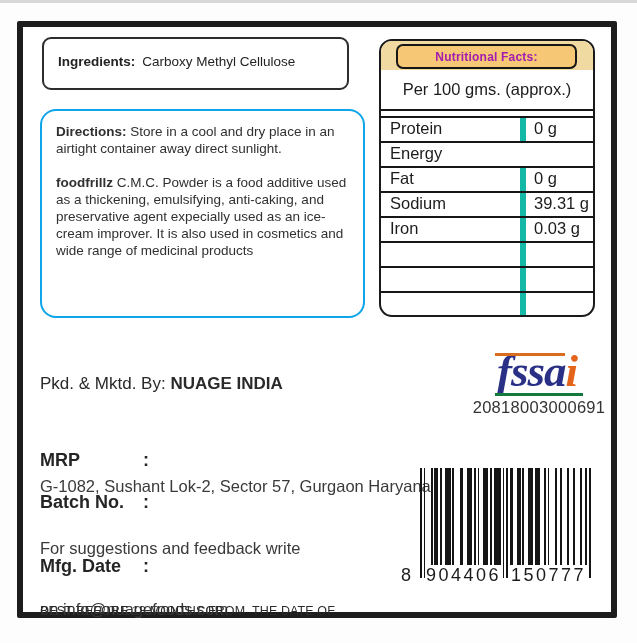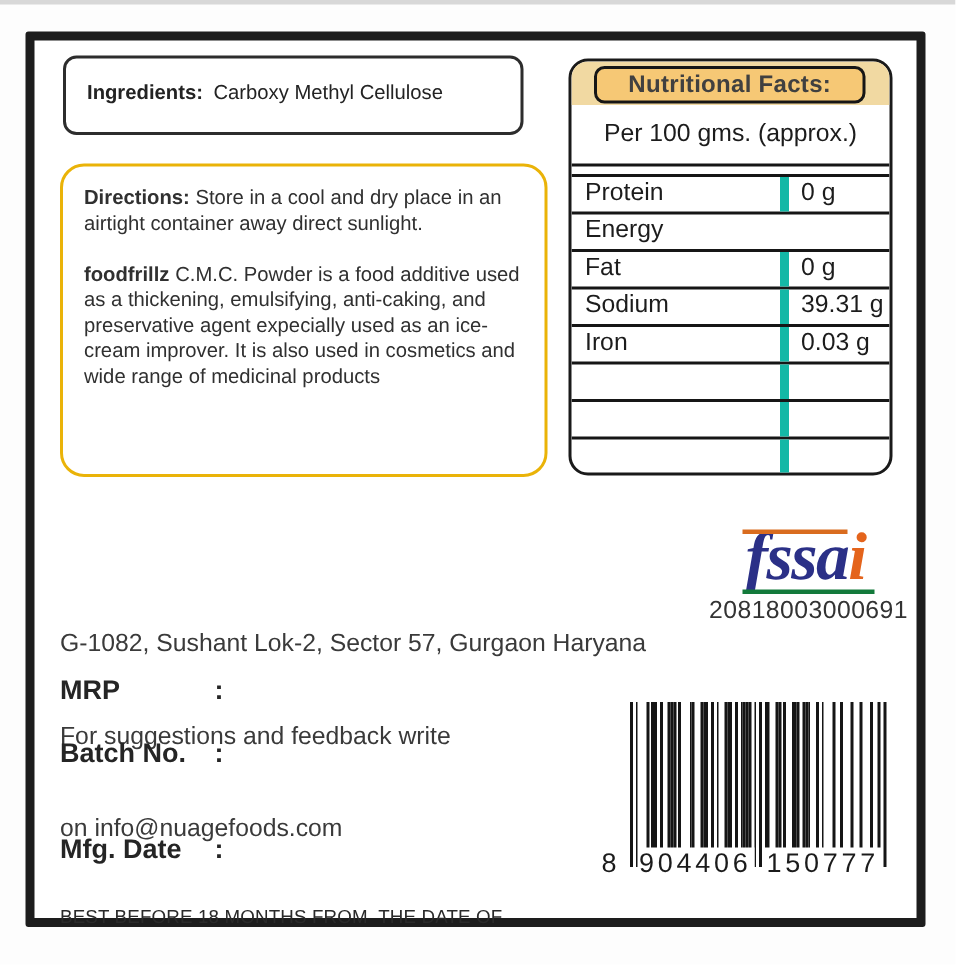--- a/index.html
+++ b/index.html
@@ -15,33 +15,33 @@
 
   
   .ing-box{position:absolute;left:42px;top:37px;width:307px;height:53px;
     border:2px solid #2d2d2d;border-radius:9px;box-sizing:border-box;
     padding:15px 8px 0 14px;font-size:13.5px;background:#fff}
   .b{font-weight:bold}
   .gap-s{margin-left:7px}
 
   
   .dir-box{position:absolute;left:40px;top:109px;width:325px;height:209px;
-    border:2px solid #eab308;border-radius:16px;box-sizing:border-box;
+    border:2px solid #0ea5e9;border-radius:16px;box-sizing:border-box;
     padding:12px 9px 0 14px;font-size:13.5px;line-height:17px;color:#303030;background:#fff}
   .dir-box p{margin:0 0 17px 0}
 
   
   .np{position:absolute;left:379px;top:39px;width:216px;height:278px;
     border:2px solid #1a1a1a;border-radius:13px;box-sizing:border-box;
     overflow:hidden;background:#fff}
   .np-header{height:29px;background:#f1d9a2;position:relative}
   .np-title{position:absolute;left:15px;top:3px;width:181px;height:25px;
     background:#f6c875;border:2px solid #161616;border-radius:7px;box-sizing:border-box;
     display:flex;align-items:center;justify-content:center;
-    font-weight:bold;font-size:16px;letter-spacing:.2px;color:#404040}
+    font-weight:bold;font-size:12px;letter-spacing:.2px;color:#a21caf}
   .np-sub{height:39px;border-bottom:2px solid #161616;display:flex;align-items:center;
     justify-content:center;font-size:16.5px;color:#1c1c1c}
   .np-gap{height:5px}
   .nrow{display:flex;height:25px;border-top:2px solid #161616;box-sizing:border-box;
     font-size:16.5px;color:#1c1c1c}
   .ncell-l{width:139px;padding:1px 0 0 9px;box-sizing:border-box;overflow:hidden}
   .ncell-v{flex:1;border-left:6px solid #14b8a6;padding:1px 0 0 8px;box-sizing:border-box;overflow:hidden}
 
   
   .packer{position:absolute;left:40px;top:337px;white-space:pre-wrap}
@@ -128,20 +128,21 @@
         <div class="ncell-v"></div>
       </div>
       <div class="nrow">
         <div class="ncell-l"></div>
         <div class="ncell-v"></div>
       </div>
     </div>
 </div>
 
 <div class="packer">
+  <div class="packer-line1"><span>Pkd. &amp; Mktd. By: </span><span class="b">NUAGE INDIA</span></div>
   <div class="packer-rest">
     <div>G-1082, Sushant Lok-2, Sector 57, Gurgaon Haryana</div>
     <div>For suggestions and feedback write</div>
     <div>on info@nuagefoods.com</div>
   </div>
 </div>
 
 <div class="fssai">
   <div class="fssai-logo">
     <span class="fssai-top"></span>

